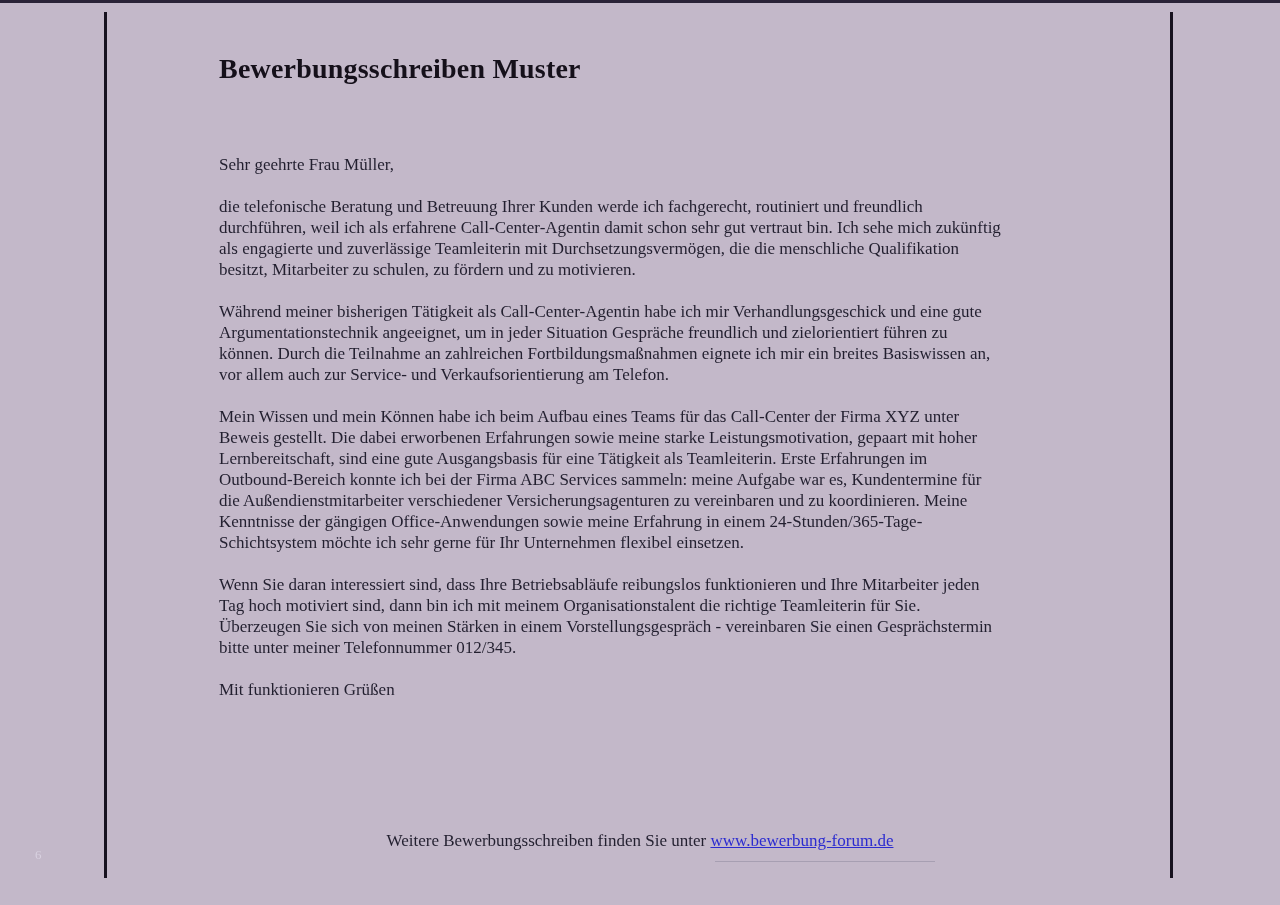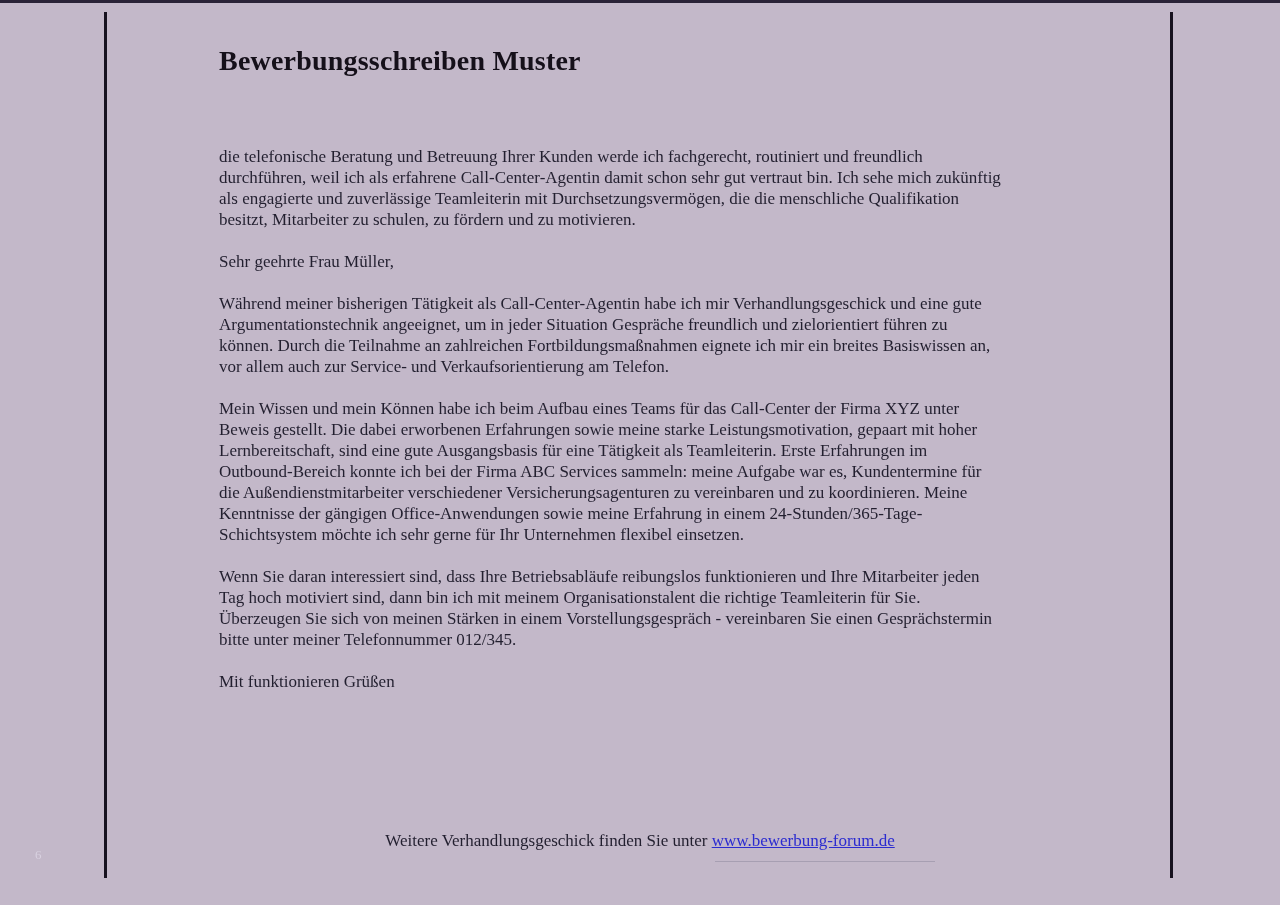--- a/index.html
+++ b/index.html
@@ -23,21 +23,21 @@
     top: 12px;
     width: 3px;
     height: 866px;
     background: #17121f;
   }
   .rule-left  { left: 104px; }
   .rule-right { left: 1170px; }
   .content {
     position: absolute;
     left: 219px;
-    top: 44px;
+    top: 52px;
     width: 850px;
   }
   .doc-title {
     margin: 0 0 68px 0;
     font-size: 28px;
     font-weight: bold;
     line-height: 1.2;
     color: #15101a;
     letter-spacing: 0.2px;
   }
@@ -82,44 +82,44 @@
 
 <div class="page">
 
   <div class="top-band"></div>
   <div class="rule rule-left"></div>
   <div class="rule rule-right"></div>
 
   <div class="content">
     <h1 class="doc-title">Bewerbungsschreiben Muster</h1>
 
+    <p class="para">Sehr geehrte Frau Müller,</p>
     <p class="para">die telefonische Beratung und Betreuung Ihrer Kunden werde ich fachgerecht, routiniert und freundlich
 durchführen, weil ich als erfahrene Call-Center-Agentin damit schon sehr gut vertraut bin. Ich sehe mich zukünftig
 als engagierte und zuverlässige Teamleiterin mit Durchsetzungsvermögen, die die menschliche Qualifikation
 besitzt, Mitarbeiter zu schulen, zu fördern und zu motivieren.</p>
-    <p class="para">Sehr geehrte Frau Müller,</p>
     <p class="para">Während meiner bisherigen Tätigkeit als Call-Center-Agentin habe ich mir Verhandlungsgeschick und eine gute
 Argumentationstechnik angeeignet, um in jeder Situation Gespräche freundlich und zielorientiert führen zu
 können. Durch die Teilnahme an zahlreichen Fortbildungsmaßnahmen eignete ich mir ein breites Basiswissen an,
 vor allem auch zur Service- und Verkaufsorientierung am Telefon.</p>
     <p class="para">Mein Wissen und mein Können habe ich beim Aufbau eines Teams für das Call-Center der Firma XYZ unter
 Beweis gestellt. Die dabei erworbenen Erfahrungen sowie meine starke Leistungsmotivation, gepaart mit hoher
 Lernbereitschaft, sind eine gute Ausgangsbasis für eine Tätigkeit als Teamleiterin. Erste Erfahrungen im
 Outbound-Bereich konnte ich bei der Firma ABC Services sammeln: meine Aufgabe war es, Kundentermine für
 die Außendienstmitarbeiter verschiedener Versicherungsagenturen zu vereinbaren und zu koordinieren. Meine
 Kenntnisse der gängigen Office-Anwendungen sowie meine Erfahrung in einem 24-Stunden/365-Tage-
 Schichtsystem möchte ich sehr gerne für Ihr Unternehmen flexibel einsetzen.</p>
     <p class="para">Wenn Sie daran interessiert sind, dass Ihre Betriebsabläufe reibungslos funktionieren und Ihre Mitarbeiter jeden
 Tag hoch motiviert sind, dann bin ich mit meinem Organisationstalent die richtige Teamleiterin für Sie.
 Überzeugen Sie sich von meinen Stärken in einem Vorstellungsgespräch - vereinbaren Sie einen Gesprächstermin
 bitte unter meiner Telefonnummer 012/345.</p>
     <p class="para">Mit funktionieren Grüßen</p>
   </div>
 
   <div class="footer">
-    <span>Weitere Verhandlungsgeschick finden Sie unter </span><a href="#">www.bewerbung-forum.de</a>
+    <span>Weitere Bewerbungsschreiben finden Sie unter </span><a href="#">www.bewerbung-forum.de</a>
   </div>
 
   <div class="scan-artifact-line"></div>
 
   <span class="page-mark">6</span>
 
 </div>
 
 </body></html>

